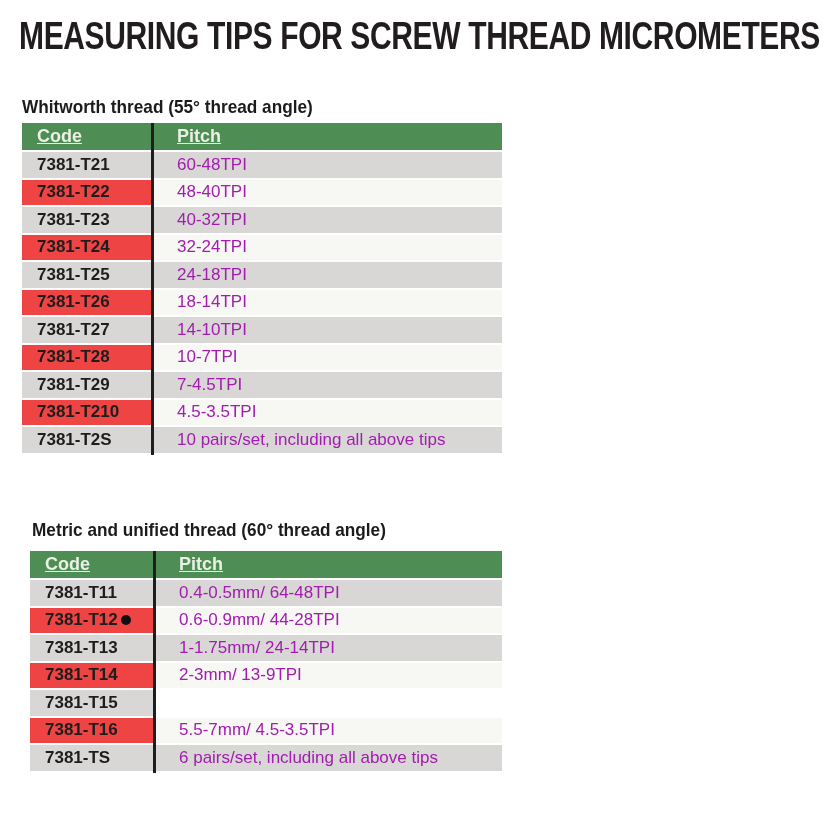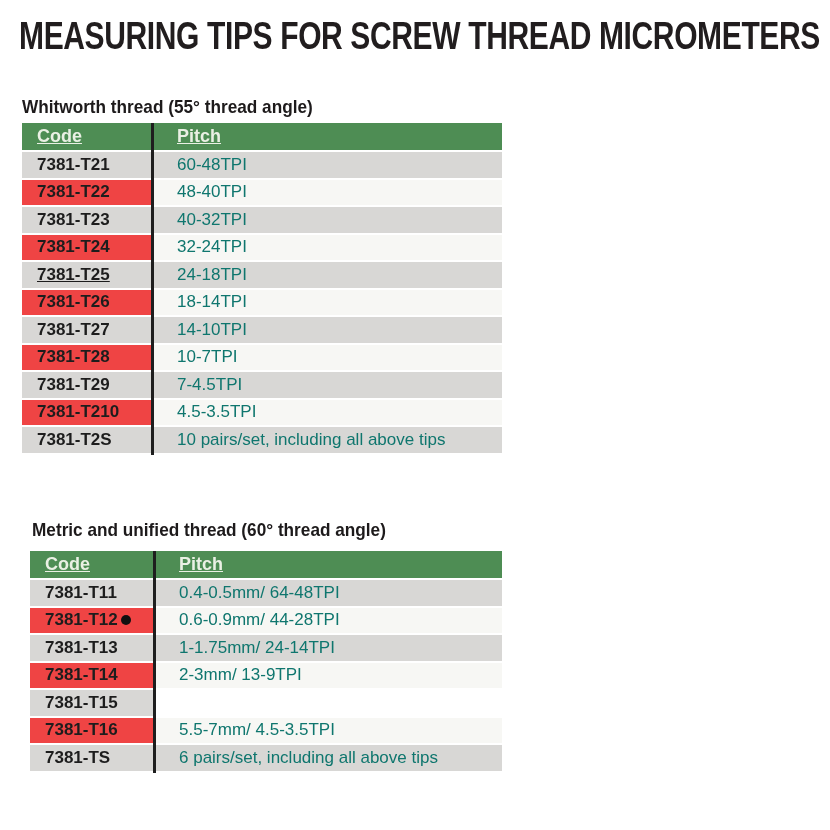--- a/index.html
+++ b/index.html
@@ -20,21 +20,21 @@
   .subtitle.s2{left:32px;top:519px;}
   .table{position:absolute;}
   .table.t1{left:22px;top:123px;width:480px;}
   .table.t2{left:30px;top:551px;width:472px;}
   .row{display:flex;height:25.5px;margin-bottom:2px;align-items:center;font-size:17px;}
   .row.header{height:27px;background:var(--green,#4e8d54);}
   .row.header .cell{color:var(--header-text,#eaf0e4);font-weight:bold;font-size:18px;background:none;text-decoration:underline;}
   .cell{box-sizing:border-box;height:100%;display:flex;align-items:center;}
   .cell.code{width:129px;padding-left:15px;font-weight:bold;color:#1d1d1d;}
   .t2 .cell.code{width:123px;}
-  .cell.pitch{flex:1;padding-left:26px;color:#0f766e;}
+  .cell.pitch{flex:1;padding-left:26px;color:#a21caf;}
   .row.gray .cell{background:#d8d7d5;}
   .row.light .cell.code{background:#ef4444;}
   .row.light .cell.pitch{background:#f7f7f4;}
   .divider{
     position:absolute;top:0;bottom:0;width:3px;background:#1e1e1e;z-index:2;
   }
   .t1 .divider{left:129px;}
   .t2 .divider{left:123px;}
   .dot{
     display:inline-block;width:10px;height:10px;border-radius:50%;
@@ -74,21 +74,21 @@
         <div class="cell pitch">40-32TPI</div>
       </div>
       <div class="row light">
         <div class="cell code">
           <div class="code-text" style="display: inline;">7381-T24</div>
         </div>
         <div class="cell pitch">32-24TPI</div>
       </div>
       <div class="row gray">
         <div class="cell code">
-          <div class="code-text" style="display: inline; text-decoration: underline;">7381-T25</div>
+          <div class="code-text" style="display: inline;">7381-T25</div>
         </div>
         <div class="cell pitch">24-18TPI</div>
       </div>
       <div class="row light">
         <div class="cell code">
           <div class="code-text" style="display: inline;">7381-T26</div>
         </div>
         <div class="cell pitch">18-14TPI</div>
       </div>
       <div class="row gray">

